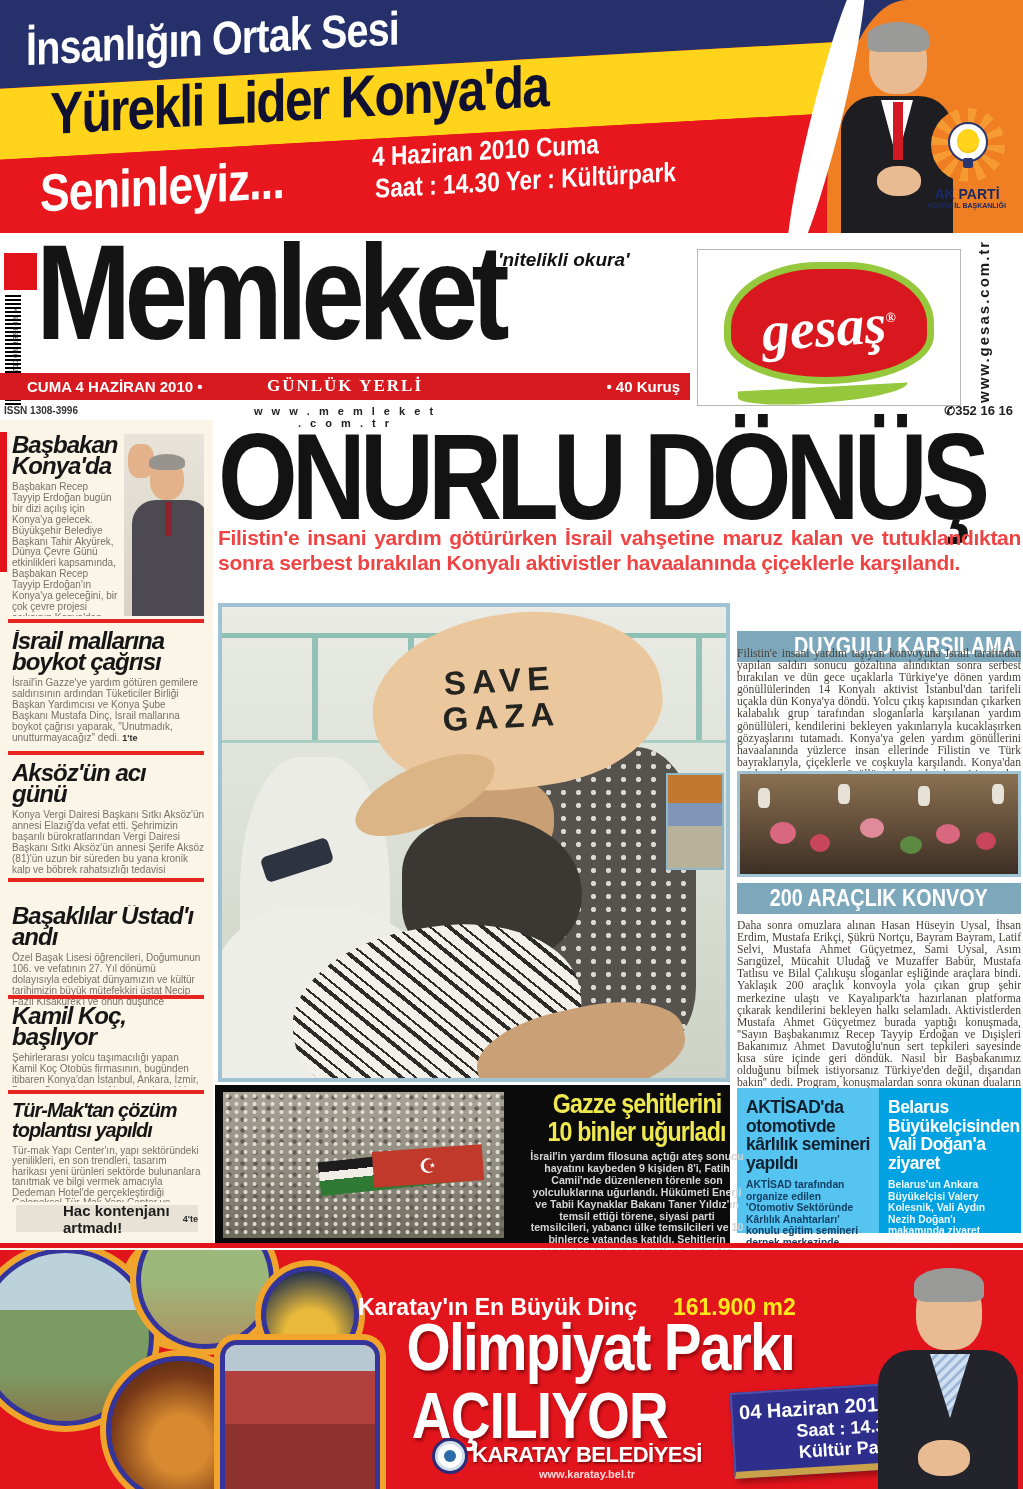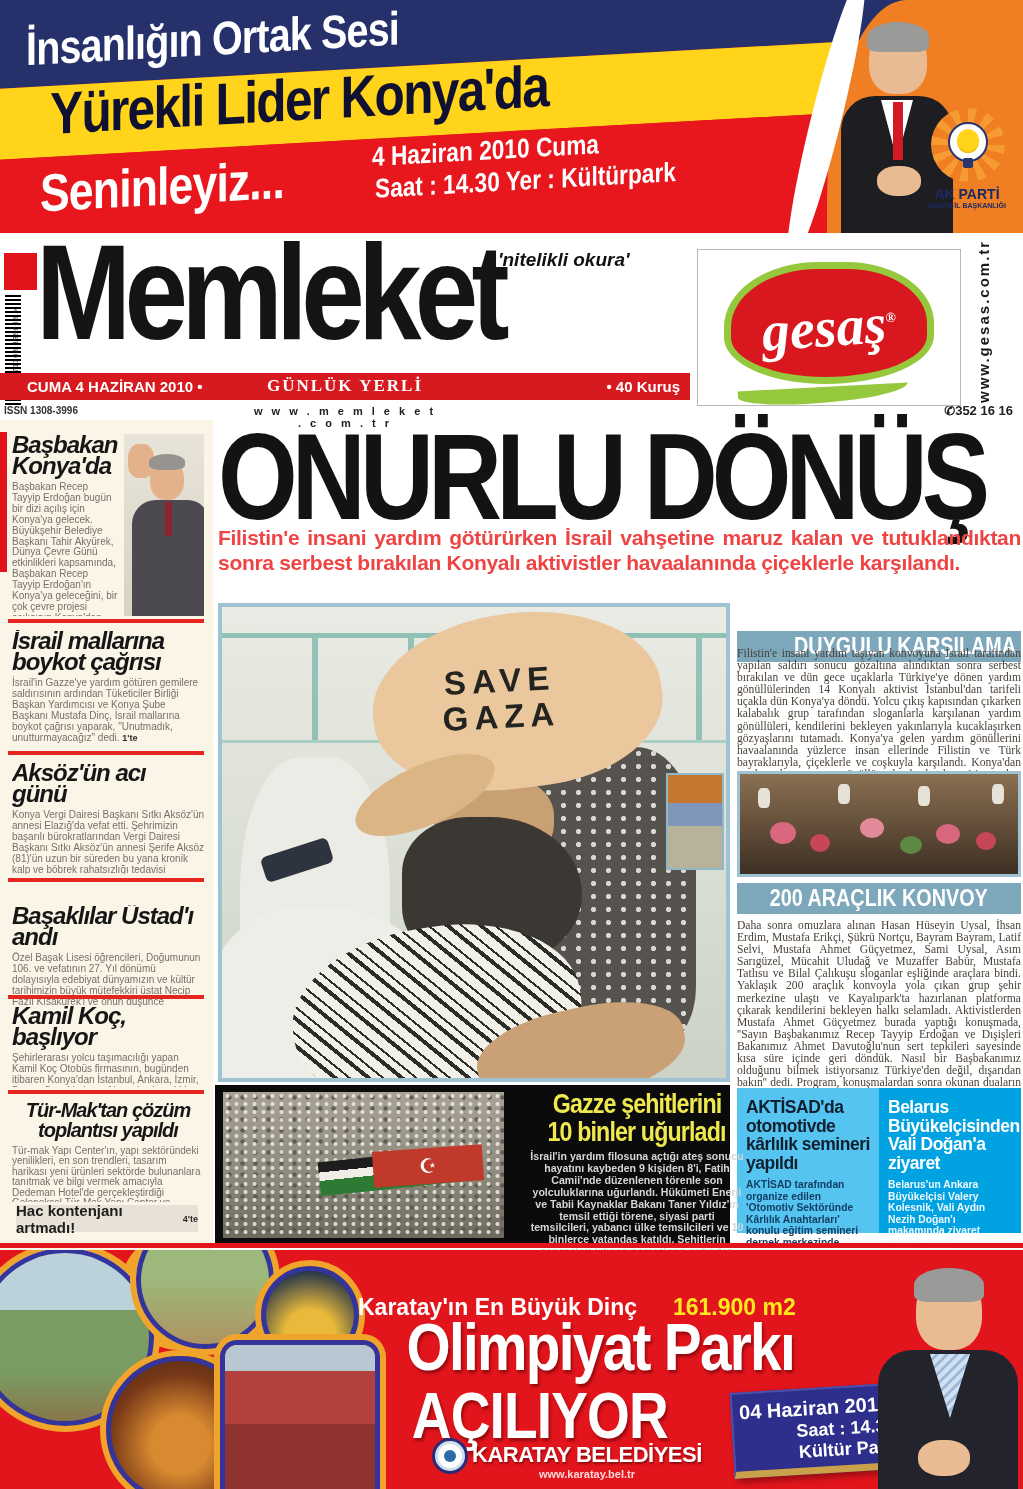--- a/index.html
+++ b/index.html
@@ -83,21 +83,21 @@
   .pref { font-weight:900; color:#2b2b2b; font-size:9px; }
   .divider { position:absolute; left:8px; width:196px; height:4px; background:#e52620; }
   .side-photo { float:right; width:84px; height:186px; margin:-2px -4px 4px 5px; position:relative;
     background:linear-gradient(180deg,#e8e4da 0%, #d8d2c4 100%); overflow:hidden; }
   .sp-suit { position:absolute; left:8px; bottom:0; width:76px; height:118px; background:#4c4a50; border-radius:24px 20px 0 0; }
   .sp-head { position:absolute; left:26px; top:28px; width:34px; height:40px; background:#e3b28a; border-radius:45%; }
   .sp-hair { position:absolute; left:25px; top:22px; width:36px; height:16px; background:#97938e; border-radius:50% 50% 30% 30%; }
   .sp-hand { position:absolute; left:4px; top:12px; width:26px; height:34px; background:#e3b28a; border-radius:40%; }
   .sp-tie  { position:absolute; left:41px; top:70px; width:7px; height:34px; background:#8c2430; }
   .notice-box { position:absolute; left:16px; top:785px; width:182px; height:27px; background:#e7e2d5;
-    display:flex; align-items:center; justify-content:center; gap:8px; }
+    display:flex; align-items:center; justify-content:center; gap:8px;padding-left:47px; }
   .notice-text { font-size:15px; font-weight:900; color:#1d1d1d; }
 
   
   .headline { position:absolute; left:218px; top:414px; width:805px; height:134px; overflow:visible; }
   .headline-title { font-size:122px; line-height:126px; font-weight:900; letter-spacing:-7px; color:#131313;
     transform:scaleX(.84); transform-origin:0 50%; white-space:nowrap; }
   .headline-deck { position:absolute; left:218px; top:525px; width:803px; font-size:21px; line-height:25px;
     font-weight:900; color:#ef4444; text-align:justify; letter-spacing:-.3px; }
 
   
@@ -303,21 +303,21 @@
     </div>
     <div class="divider" style="top:575px;"></div>
 
     <div class="side-sec" style="top:585px; height:82px;">
       <div class="side-title">Kamil Koç, başlıyor</div>
       <div class="side-body"><span>Şehirlerarası yolcu taşımacılığı yapan Kamil Koç Otobüs firmasının, bugünden itibaren Konya'dan İstanbul, Ankara, İzmir, Bursa, Çanakkale ve Alanya'ya karşılıklı olarak otobüs seferleri yapmaya başlayacağı bildirildi.</span> <span class="pref">2'de</span></div>
     </div>
     <div class="divider" style="top:670px;"></div>
 
     <div class="side-sec" style="top:680px; height:102px;">
-      <div class="side-title" style="font-size:20px; line-height:20px;text-align:center;">Tür-Mak'tan çözüm toplantısı yapıldı</div>
+      <div class="side-title" style="font-size:20px; line-height:20px;">Tür-Mak'tan çözüm toplantısı yapıldı</div>
       <div class="side-body" style="line-height:10.4px;"><span>Tür-mak Yapı Center'ın, yapı sektöründeki yenilikleri, en son trendleri, tasarım harikası yeni ürünleri sektörde bulunanlara tanıtmak ve bilgi vermek amacıyla Dedeman Hotel'de gerçekleştirdiği Geleneksel Tür-Mak Yapı Center ve Çözüm Ortakları Toplantısı yoğun ilgi gördü.</span> </div>
     </div>
 
     <div class="notice-box">
       <span class="notice-text">Hac kontenjanı artmadı!</span>
       <span class="pref">4'te</span>
     </div>
   </div>
 
   <div class="headline">

